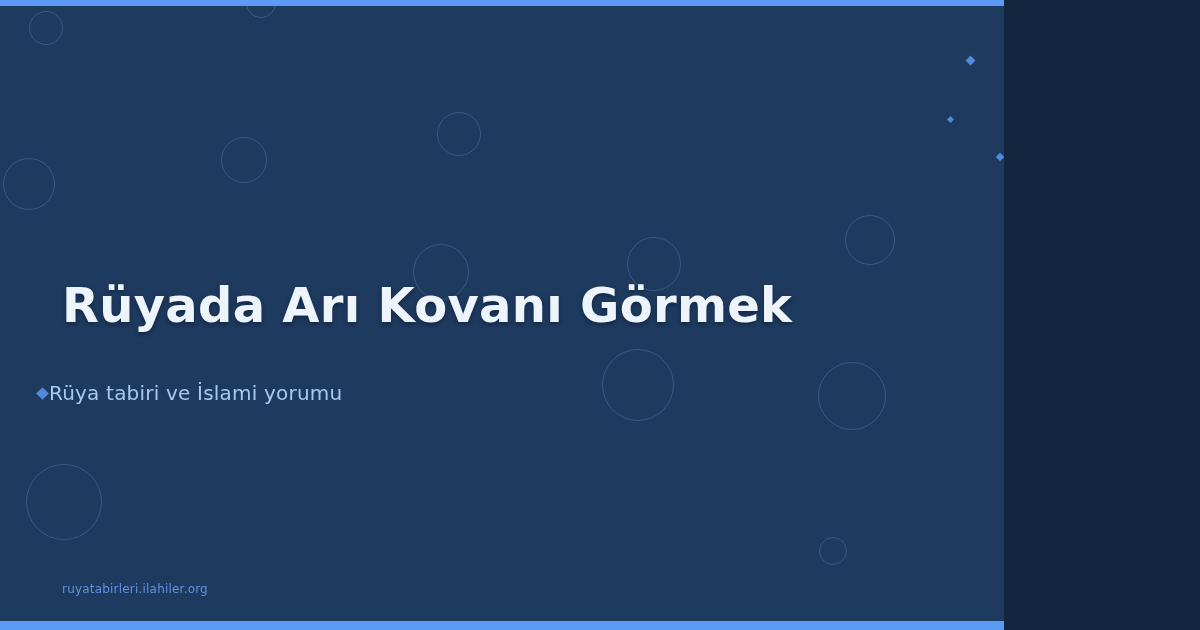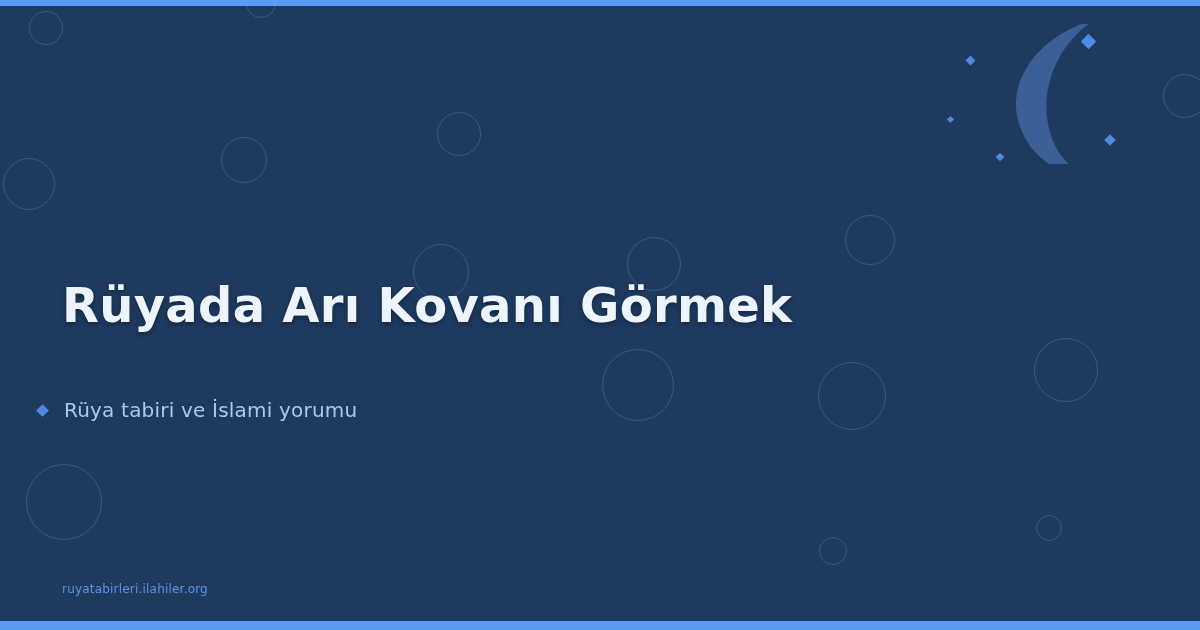--- a/index.html
+++ b/index.html
@@ -4,21 +4,21 @@
 <style>
   * { margin:0; padding:0; box-sizing:border-box; }
   html, body {
     width:1200px; height:630px;
     background:#13263f;
     font-family:"DejaVu Sans", sans-serif;
     overflow:hidden;
   }
   #card {
     position:relative;
-    width:1200px; height:630px;
+    width:1004px; height:630px;
     background:#1e3a5f;
     overflow:hidden;
   }
   #top-bar {
     position:absolute; left:0; top:0;
     width:1200px; height:6px;
     background:#5b9bf5;
   }
   #bottom-bar {
     position:absolute; left:0; bottom:0;
@@ -57,24 +57,24 @@
     left:62px; top:277px;
     font-size:48px;
     font-weight:bold;
     letter-spacing:0.3px;
     color:#eef4fc;
     text-shadow:0 2px 4px rgba(8,22,42,0.55);
     white-space:nowrap;
   }
   #subtitle-row {
     position:absolute;
-    left:38px; top:398px;
+    left:38px; top:381px;
     display:flex;
     align-items:center;
-    gap:17px;
+    gap:2px;
   }
   #bullet {
     width:9px; height:9px;
     background:#4f8ae0;
     transform:rotate(45deg);
     flex:none;
   }
   #subtitle {
     font-size:20px;
     color:#a9c9ef;

